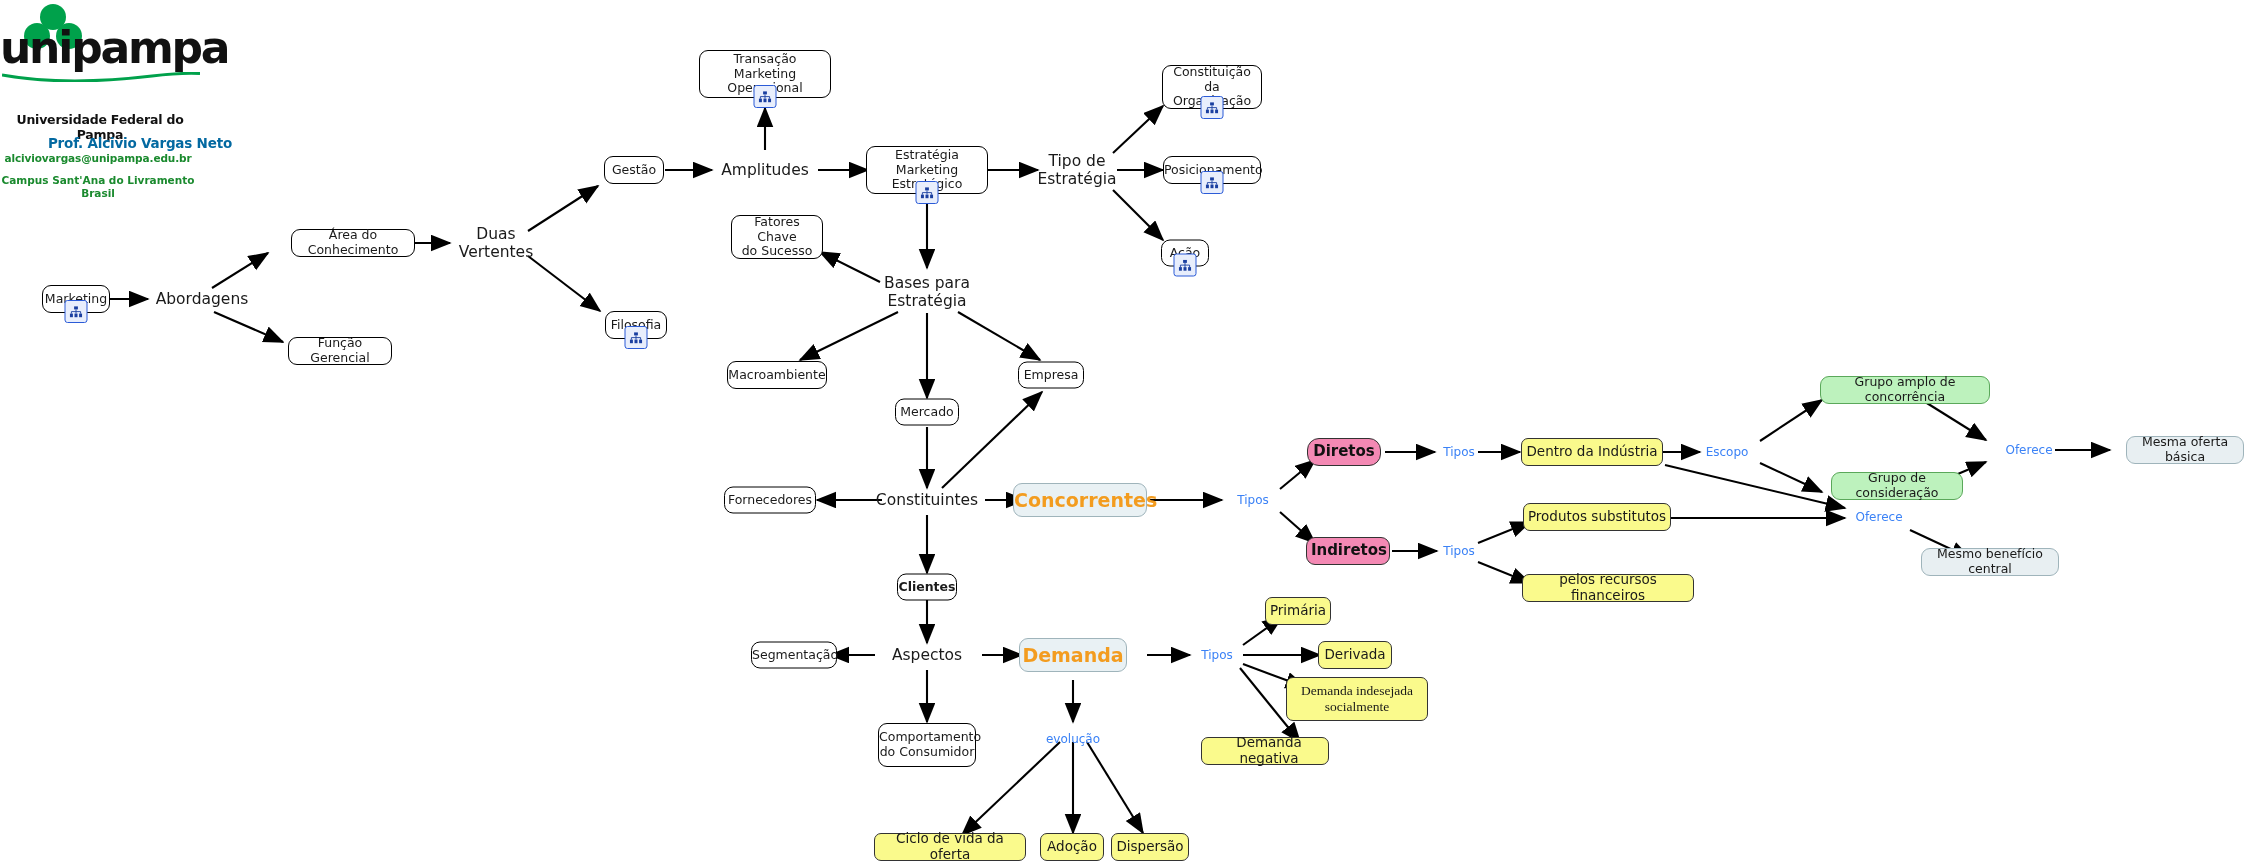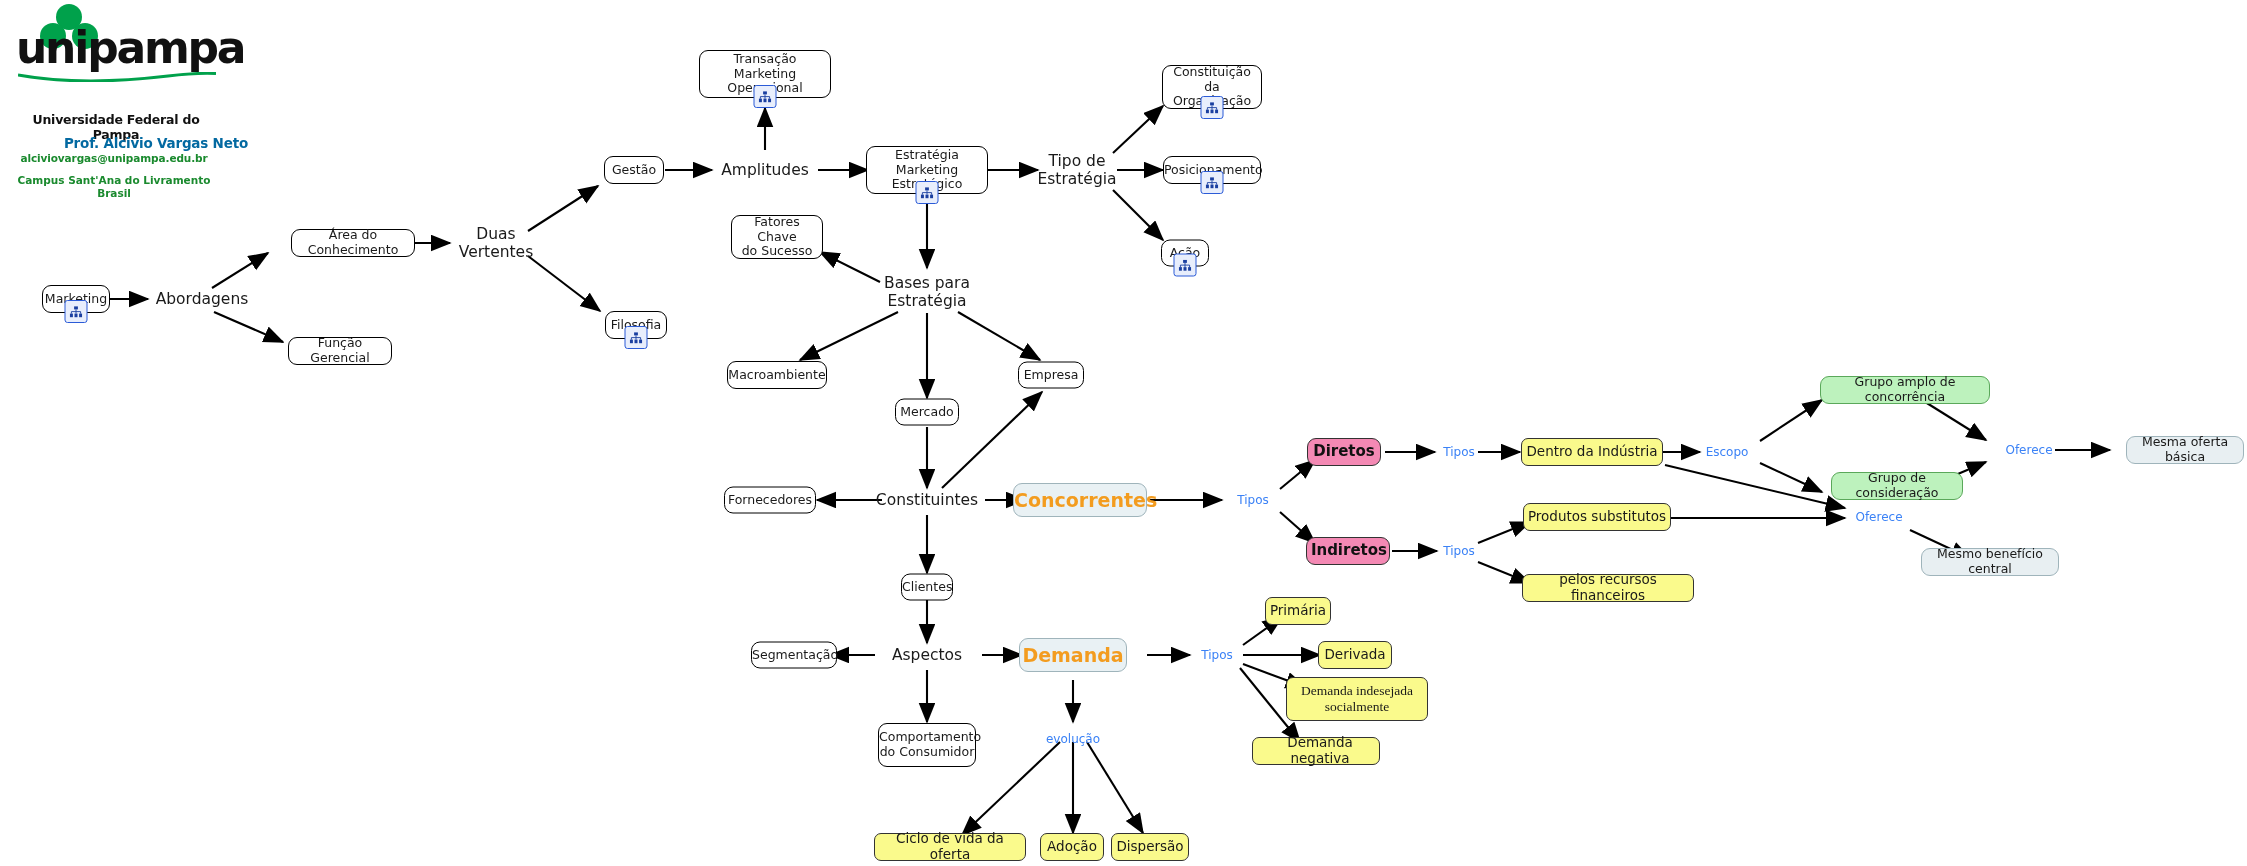--- a/index.html
+++ b/index.html
@@ -8,21 +8,21 @@
     font-family:"DejaVu Sans","Liberation Sans",sans-serif;
     width:2247px;height:866px;position:relative;overflow:hidden;
     -webkit-font-smoothing:antialiased;
   }
   #stage{position:absolute;left:0;top:0;width:2247px;height:866px;}
 
   
   #edges{position:absolute;left:0;top:0;width:2247px;height:866px;pointer-events:none;}
 
   
-  .logo-block{position:absolute;left:16px;top:4px;width:210px;}
+  .logo-block{position:absolute;left:0px;top:4px;width:210px;}
   .logo-mark{position:relative;height:66px;width:200px;}
   .tri{position:absolute;border-radius:50%;background:#00a14b;}
   .tri.t1{left:40px;top:0px;width:26px;height:26px;}
   .tri.t2{left:24px;top:19px;width:26px;height:26px;}
   .tri.t3{left:56px;top:19px;width:26px;height:26px;}
   .wordmark{position:absolute;left:0px;top:22px;font-family:"DejaVu Sans","Liberation Sans",sans-serif;
     font-weight:bold;font-size:44px;letter-spacing:-2.2px;color:#111111;line-height:1;}
   .swoosh{position:absolute;left:2px;top:68px;width:198px;height:10px;}
   .uni-sub{position:absolute;left:0px;top:108px;width:200px;text-align:center;
      font-size:12.5px;font-weight:bold;color:#111111;letter-spacing:-0.2px;}
@@ -339,29 +339,29 @@
   </div>
 
   <div class="node plain" style="left:927px;top:500px;width:116px;height:24px;">
     <span class="lbl">Constituintes</span>
   </div>
 
   <div class="node accent" style="left:1080px;top:500px;width:134px;height:34px;">
     <span class="lbl">Concorrentes</span>
   </div>
 
-  <div class="node boxed" style="left:927px;top:587px;width:52px;height:27px;">
+  <div class="node boxed" style="left:927px;top:587px;width:60px;height:27px;font-weight:bold;">
     <span class="lbl">Clientes</span>
   </div>
 
   <div class="node plain-sm" style="left:1253px;top:500px;width:54px;height:22px;">
     <span class="lbl">Tipos</span>
   </div>
 
-  <div class="node pink" style="left:1344px;top:452px;width:74px;height:28px;">
+  <div class="node pink" style="left:1344px;top:452px;width:74px;height:28px;border-radius:12px;">
     <span class="lbl">Diretos</span>
   </div>
 
   <div class="node pink" style="left:1348px;top:551px;width:84px;height:28px;text-align:right;">
     <span class="lbl">Indiretos</span>
   </div>
 
   <div class="node plain-sm" style="left:1459px;top:452px;width:46px;height:22px;">
     <span class="lbl">Tipos</span>
   </div>
@@ -439,21 +439,21 @@
   </div>
 
   <div class="node yellow" style="left:1355px;top:655px;width:74px;height:28px;">
     <span class="lbl">Derivada</span>
   </div>
 
   <div class="node yellow" style="left:1357px;top:699px;width:142px;height:44px;font-family:Liberation Serif, serif;">
     <span class="lbl"><span>Demanda indesejada</span><br><span>socialmente</span></span>
   </div>
 
-  <div class="node yellow" style="left:1316px;top:751px;width:128px;height:28px;padding-left:8px;">
+  <div class="node yellow" style="left:1265px;top:751px;width:128px;height:28px;padding-left:8px;">
     <span class="lbl">Demanda negativa</span>
   </div>
 
   <div class="node yellow" style="left:950px;top:847px;width:152px;height:28px;">
     <span class="lbl">Ciclo de vida da oferta</span>
   </div>
 
   <div class="node yellow" style="left:1072px;top:847px;width:64px;height:28px;">
     <span class="lbl">Adoção</span>
   </div>

